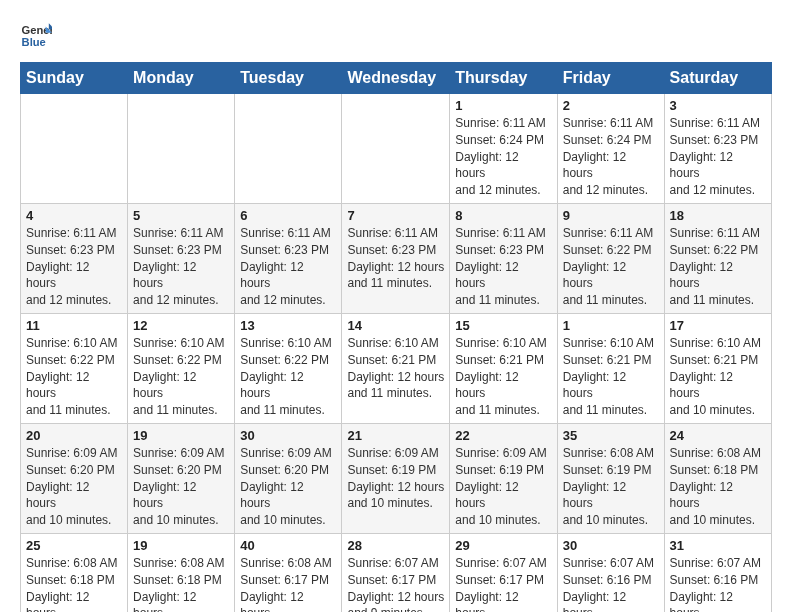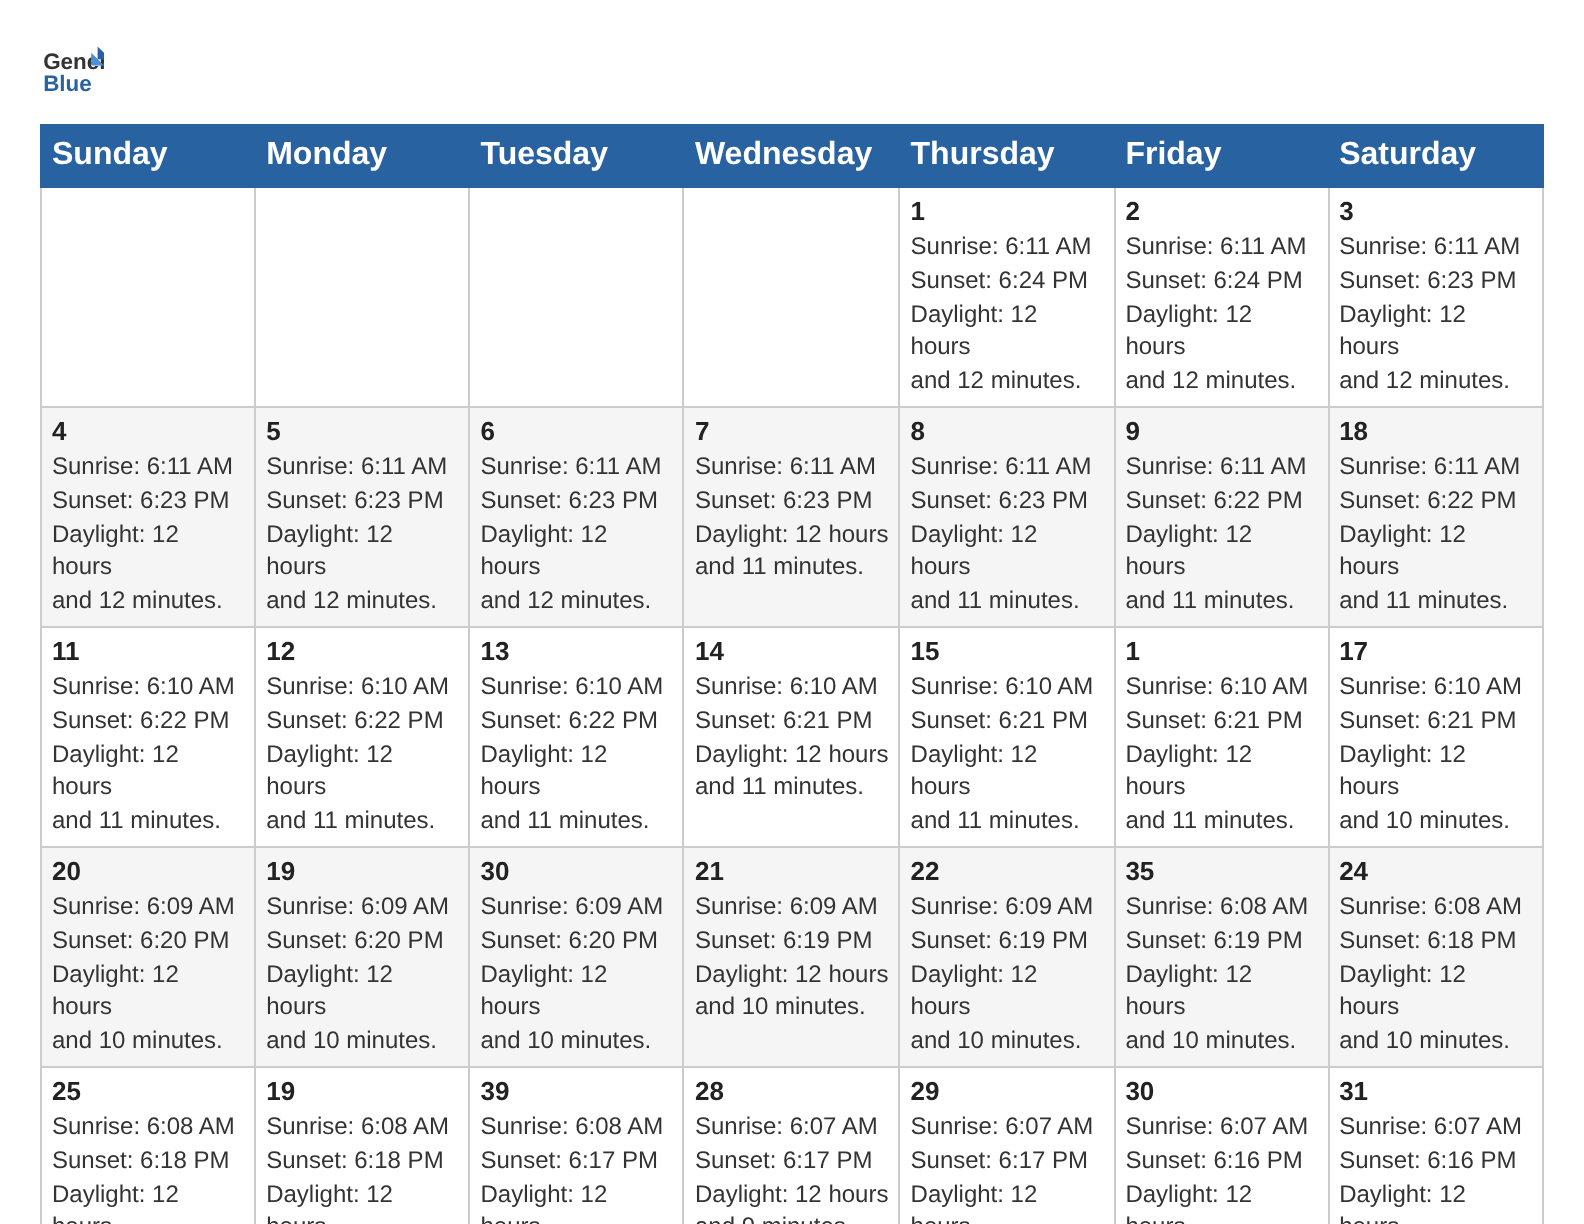--- a/index.html
+++ b/index.html
@@ -300,21 +300,21 @@
 and 10 minutes.</div>
         </td>
         <td>
           <div class="day-number">19</div>
           <div class="day-info" style="white-space: pre-line;">Sunrise: 6:08 AM
 Sunset: 6:18 PM
 Daylight: 12 hours
 and 10 minutes.</div>
         </td>
         <td>
-          <div class="day-number">39</div>
+          <div class="day-number">40</div>
           <div class="day-info" style="white-space: pre-line;">Sunrise: 6:08 AM
 Sunset: 6:17 PM
 Daylight: 12 hours
 and 9 minutes.</div>
         </td>
         <td>
           <div class="day-number">28</div>
           <div class="day-info" style="white-space: pre-line;">Sunrise: 6:07 AM
 Sunset: 6:17 PM
 Daylight: 12 hours

